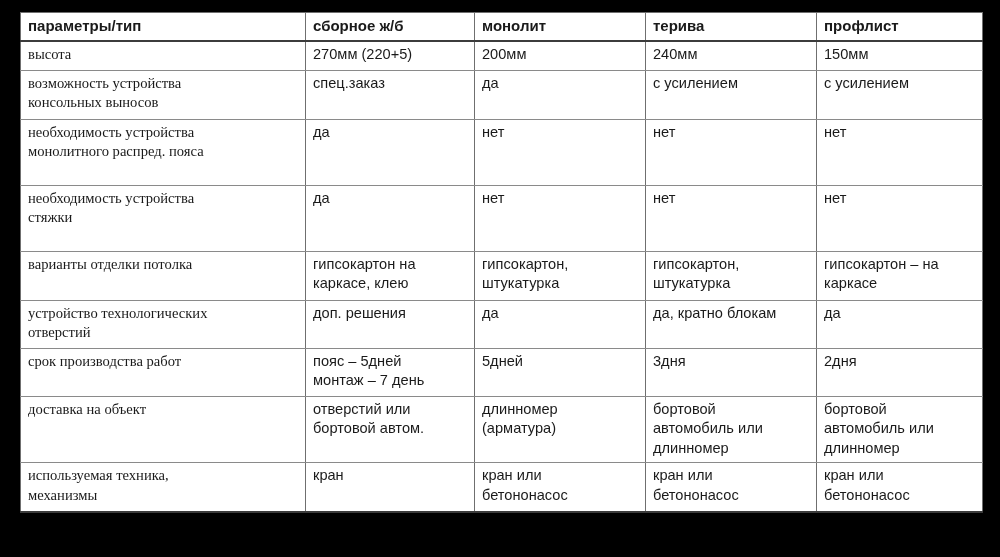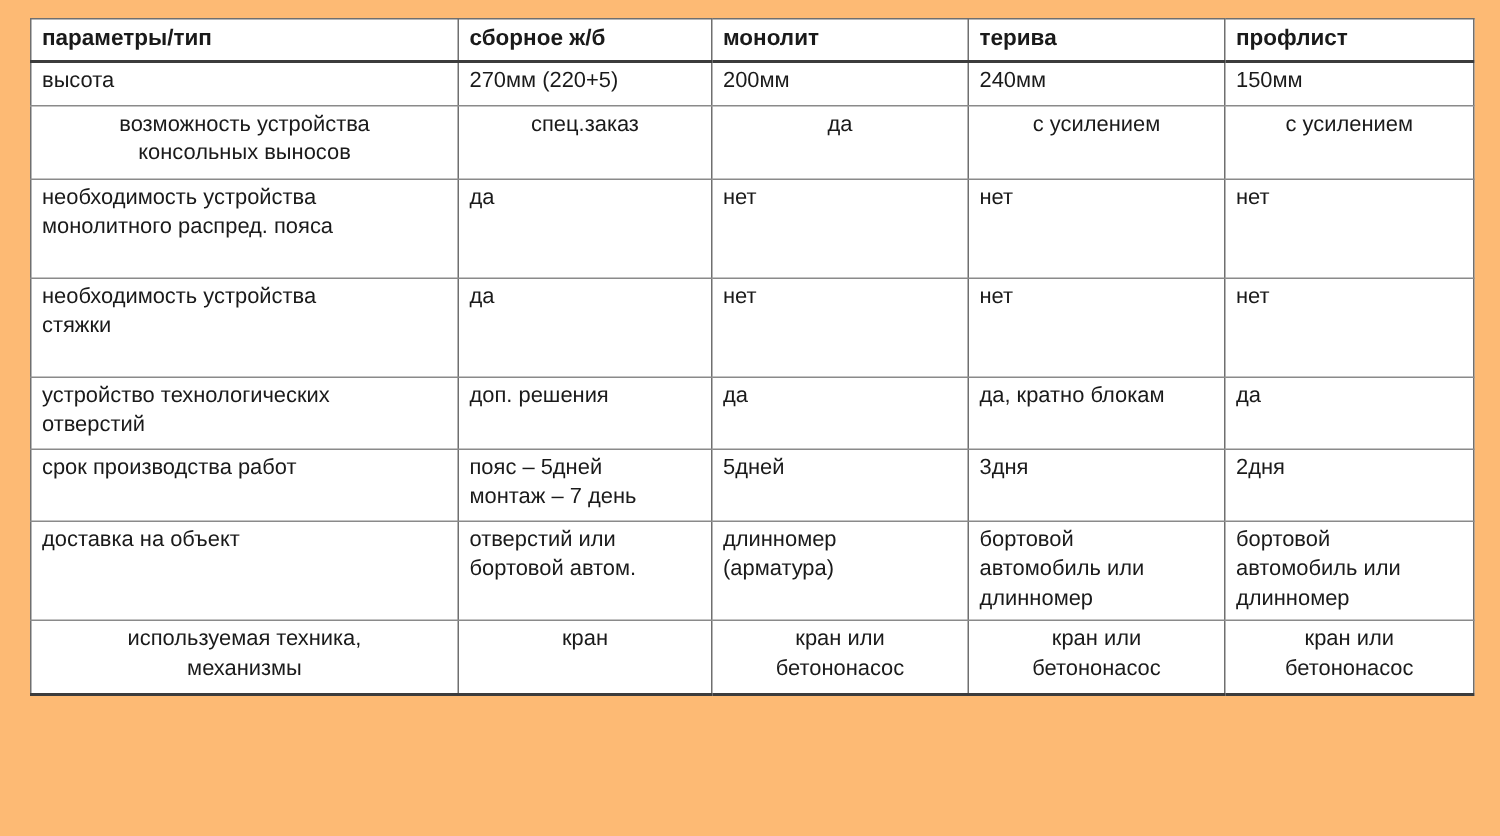--- a/index.html
+++ b/index.html
@@ -12,21 +12,21 @@
     width: 1000px;
     height: 557px;
     font-family: "Liberation Sans", "DejaVu Sans", sans-serif;
     color: #1a1a1a;
     overflow: hidden;
   }
   .sheet {
     position: relative;
     width: 1000px;
     height: 557px;
-    background: #fdba74;
+    background: #000000;
   }
   table.compare {
     position: absolute;
     left: 20px;
     top: 12px;
     width: 962px;
     border-collapse: collapse;
     table-layout: fixed;
     background: #ffffff;
   }
@@ -58,25 +58,25 @@
     border-right: 1px solid #6f6f6f;
   }
   table.compare tbody tr td {
     border-top: 1px solid #8a8a8a;
     border-bottom: 1px solid #8a8a8a;
   }
   table.compare tbody tr:last-child td {
     border-bottom: 2px solid #3c3c3c;
   }
   table.compare tr.r-h1 td { height: 21px; }
-  table.compare tr.r-h2 td { height: 41px; text-align: center; }
+  table.compare tr.r-h2 td { height: 41px; }
   table.compare tr.r-h3 td { height: 58px; }
   table.compare tr.r-h4 td { height: 40px; margin-left: 45px; }
   table.compare tr.r-tall td { height: 56px; border-radius: 15px; }
-  .cell-param { padding-left: 8px; }
+  .cell-param { padding-left: 8px; font-family: Liberation Serif, serif; }
 </style>
 </head>
 <body>
 
 <div class="sheet">
 
   <table class="compare">
     <colgroup>
       <col class="c0">
         <col class="c1">
@@ -118,20 +118,31 @@
           <td>нет</td>
         </tr>
         <tr class="r-h3">
           <td class="cell-param">необходимость устройства
 стяжки</td>
           <td>да</td>
           <td>нет</td>
           <td>нет</td>
           <td>нет</td>
         </tr>
+        <tr class="r-h2">
+          <td class="cell-param">варианты отделки потолка</td>
+          <td>гипсокартон на
+каркасе, клею</td>
+          <td>гипсокартон,
+штукатурка</td>
+          <td>гипсокартон,
+штукатурка</td>
+          <td>гипсокартон – на
+каркасе</td>
+        </tr>
         <tr class="r-h4">
           <td class="cell-param">устройство технологических
 отверстий</td>
           <td>доп. решения</td>
           <td>да</td>
           <td>да, кратно блокам</td>
           <td>да</td>
         </tr>
         <tr class="r-h4">
           <td class="cell-param">срок производства работ</td>

